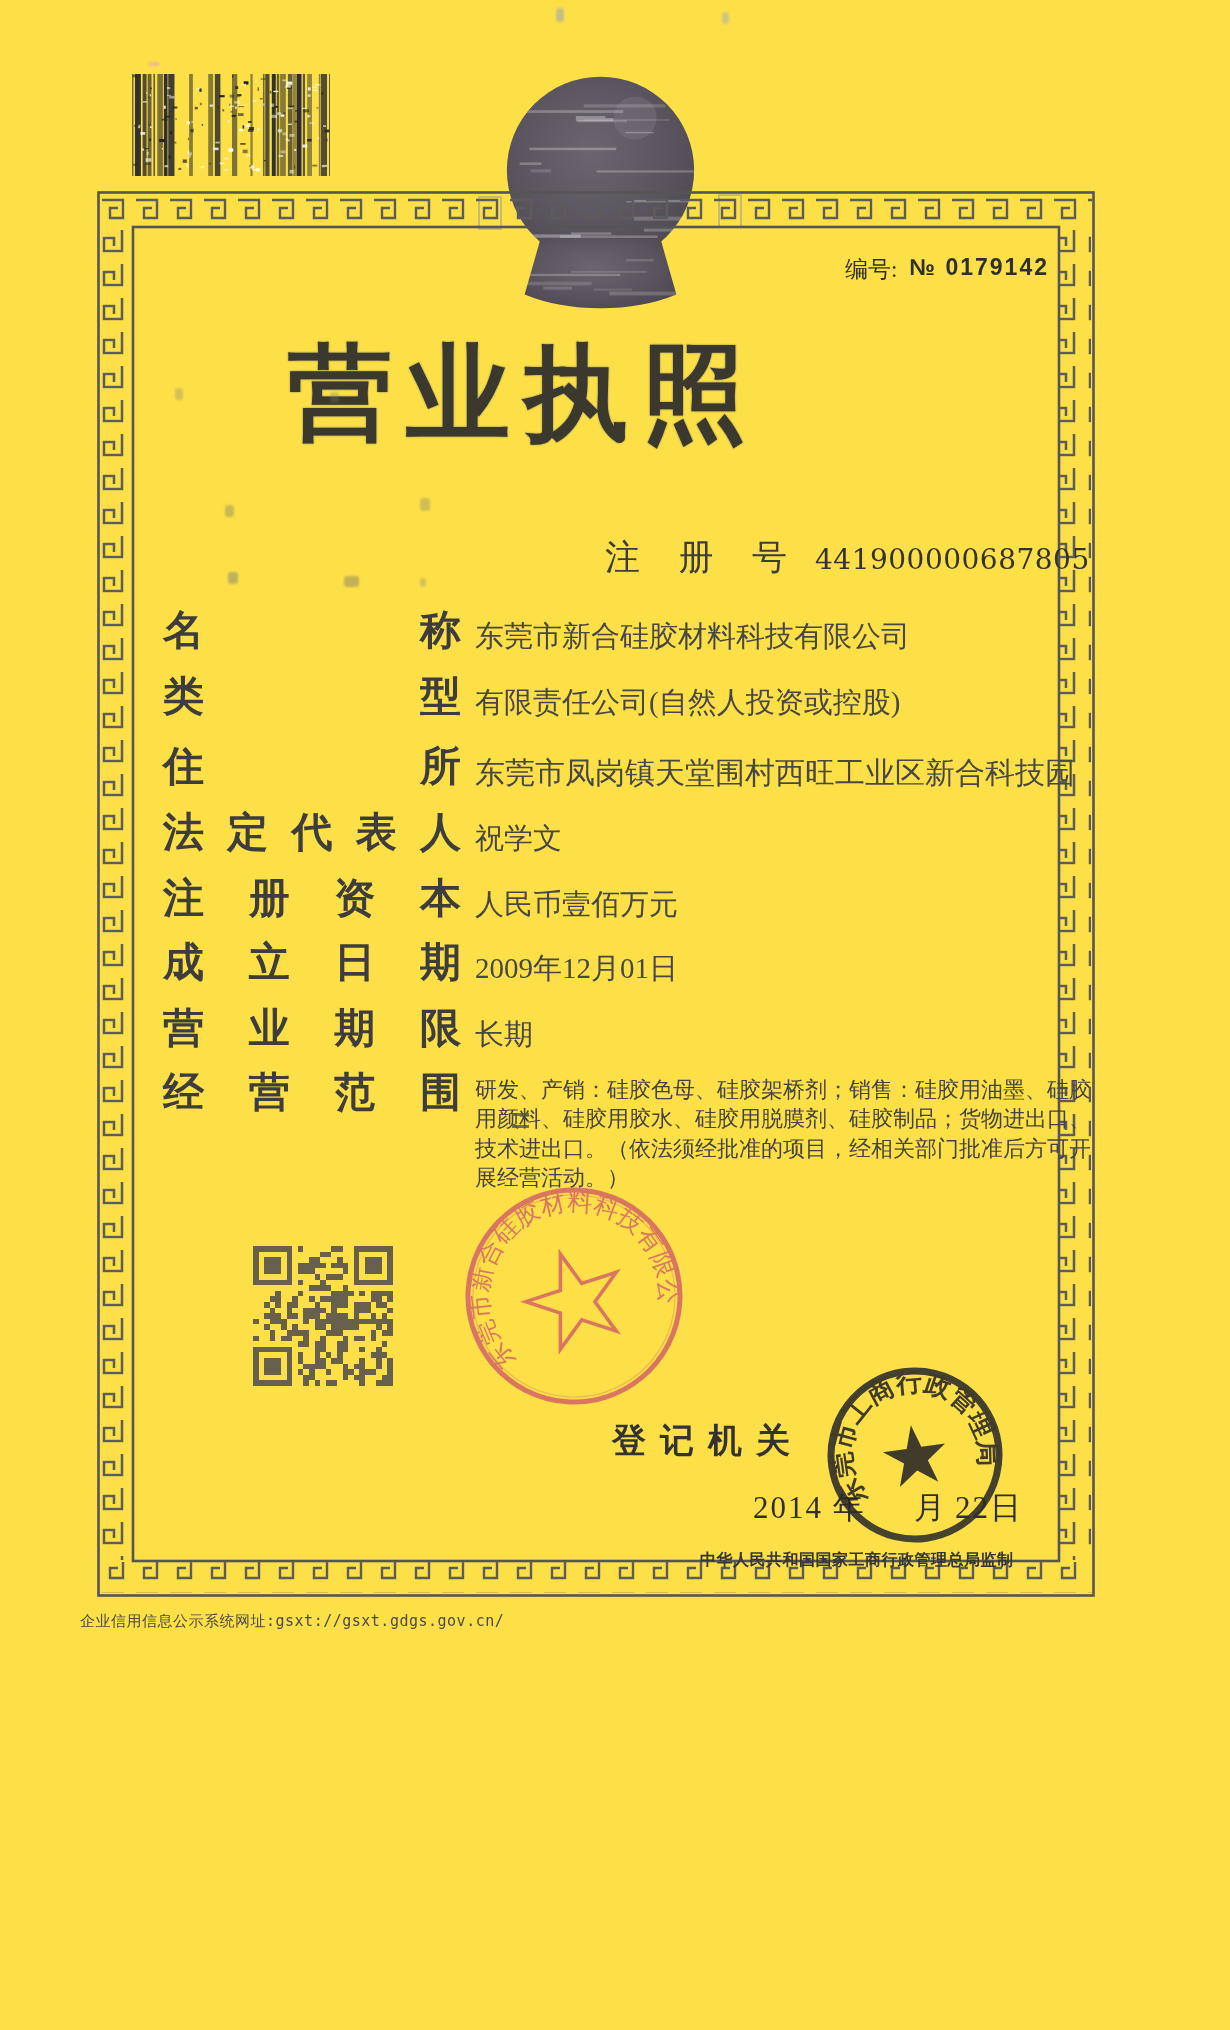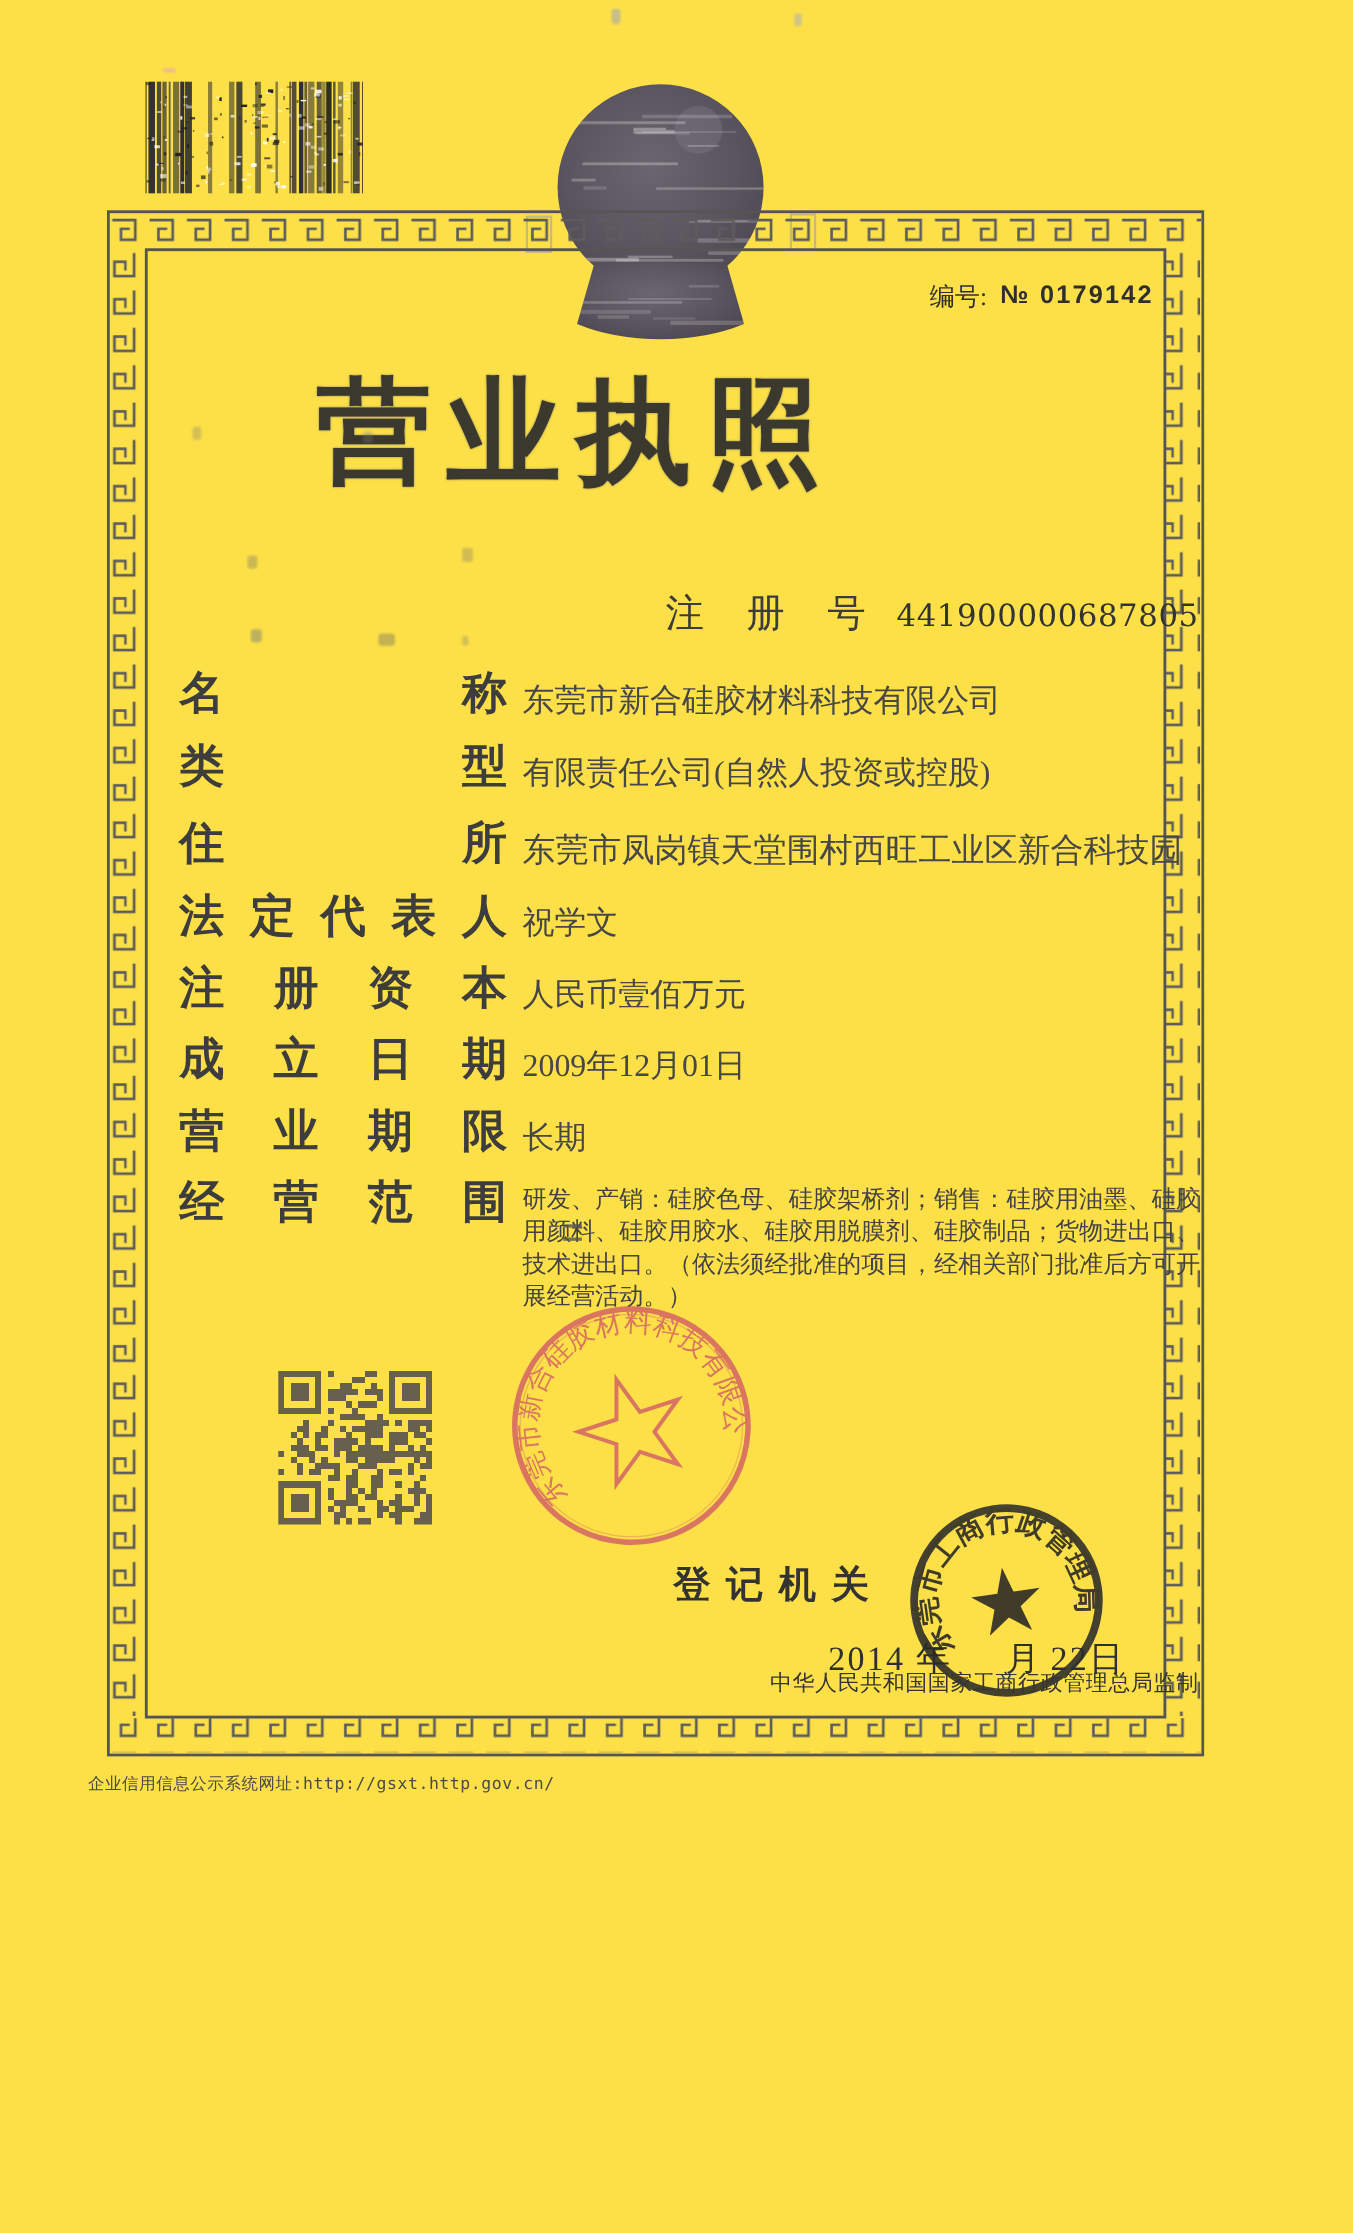--- a/index.html
+++ b/index.html
@@ -21,21 +21,21 @@
   .flabel{width:298px;display:flex;justify-content:space-between;font-size:41px;line-height:1.1;
           color:#3d3d3d;font-weight:600;}
   .fvalue{margin-left:14px;padding-top:9px;font-size:29px;color:#474747;white-space:nowrap;}
   .fvalue.scope{white-space:normal;width:618px;font-size:22px;line-height:1.33;padding-top:5px;color:#434343;}
   
   .registrar{position:absolute;left:612px;top:1418px;width:178px;display:flex;justify-content:space-between;
              font-size:34px;color:#333;font-weight:600;}
   .date-part{position:absolute;top:1487px;font-size:31px;color:#2f2f2f;letter-spacing:2px;}
   .footer-left{position:absolute;left:80px;top:1612px;font-size:15px;color:#4a4a4a;
                font-family:"DejaVu Sans Mono",monospace;letter-spacing:.5px;}
-  .footer-right{position:absolute;left:700px;top:1516px;font-size:20px;color:#353535;font-weight:400;
+  .footer-right{position:absolute;left:700px;top:1550px;font-size:16px;color:#353535;font-weight:700;
                 letter-spacing:.5px;}
   
   .speck{position:absolute;border-radius:3px;filter:blur(1px);}
   .bracket{position:absolute;width:20px;height:30px;border:2px solid #9a9a9a;opacity:.55;}
   .smudge-lines{position:absolute;left:512px;top:1113px;width:17px;height:9px;
                 border-top:3px solid #555;border-bottom:3px solid #555;opacity:.8;}
   svg text{font-family:"Liberation Serif",serif;}
 </style>
 </head>
 <body>
@@ -623,21 +623,21 @@
       <polygon points="0,-33 -7.4,-10.2 -31.4,-10.2 -12,3.9 -19.4,26.7 0,12.6 19.4,26.7 12,3.9 31.4,-10.2 7.4,-10.2" transform="translate(103,106)" fill="#262626"></polygon>
       <defs>
           <path id="regArc" d="M50.6,139.7 A64,64 0 1 1 155.4,139.7" fill="none"></path>
         </defs>
       <text font-size="26" fill="#262626" font-weight="bold">
         <textPath href="#regArc">东莞市工商行政管理局</textPath>
       </text>
     </g>
   </svg>
 
-  <div class="footer-left">企业信用信息公示系统网址:http://gsxt.http.gov.cn/</div>
+  <div class="footer-left">企业信用信息公示系统网址:gsxt://gsxt.gdgs.gov.cn/</div>
   <div class="footer-right">中华人民共和国国家工商行政管理总局监制</div>
 
   <div class="speck" style="left:556px;top:8px;width:8px;height:14px;background:#8f9ec4;opacity:.5;"></div>
   <div class="speck" style="left:722px;top:12px;width:7px;height:12px;background:#9aa7c9;opacity:.45;"></div>
   <div class="speck" style="left:148px;top:62px;width:12px;height:4px;background:#e8a6b8;opacity:.6;"></div>
   <div class="speck" style="left:175px;top:388px;width:8px;height:12px;background:#777;opacity:.3;"></div>
   <div class="speck" style="left:330px;top:392px;width:9px;height:11px;background:#777;opacity:.3;"></div>
   <div class="speck" style="left:225px;top:505px;width:9px;height:12px;background:#6f6f6f;opacity:.35;"></div>
   <div class="speck" style="left:420px;top:498px;width:10px;height:13px;background:#6f6f6f;opacity:.3;"></div>
   <div class="speck" style="left:228px;top:572px;width:10px;height:12px;background:#5f6c86;opacity:.4;"></div>

